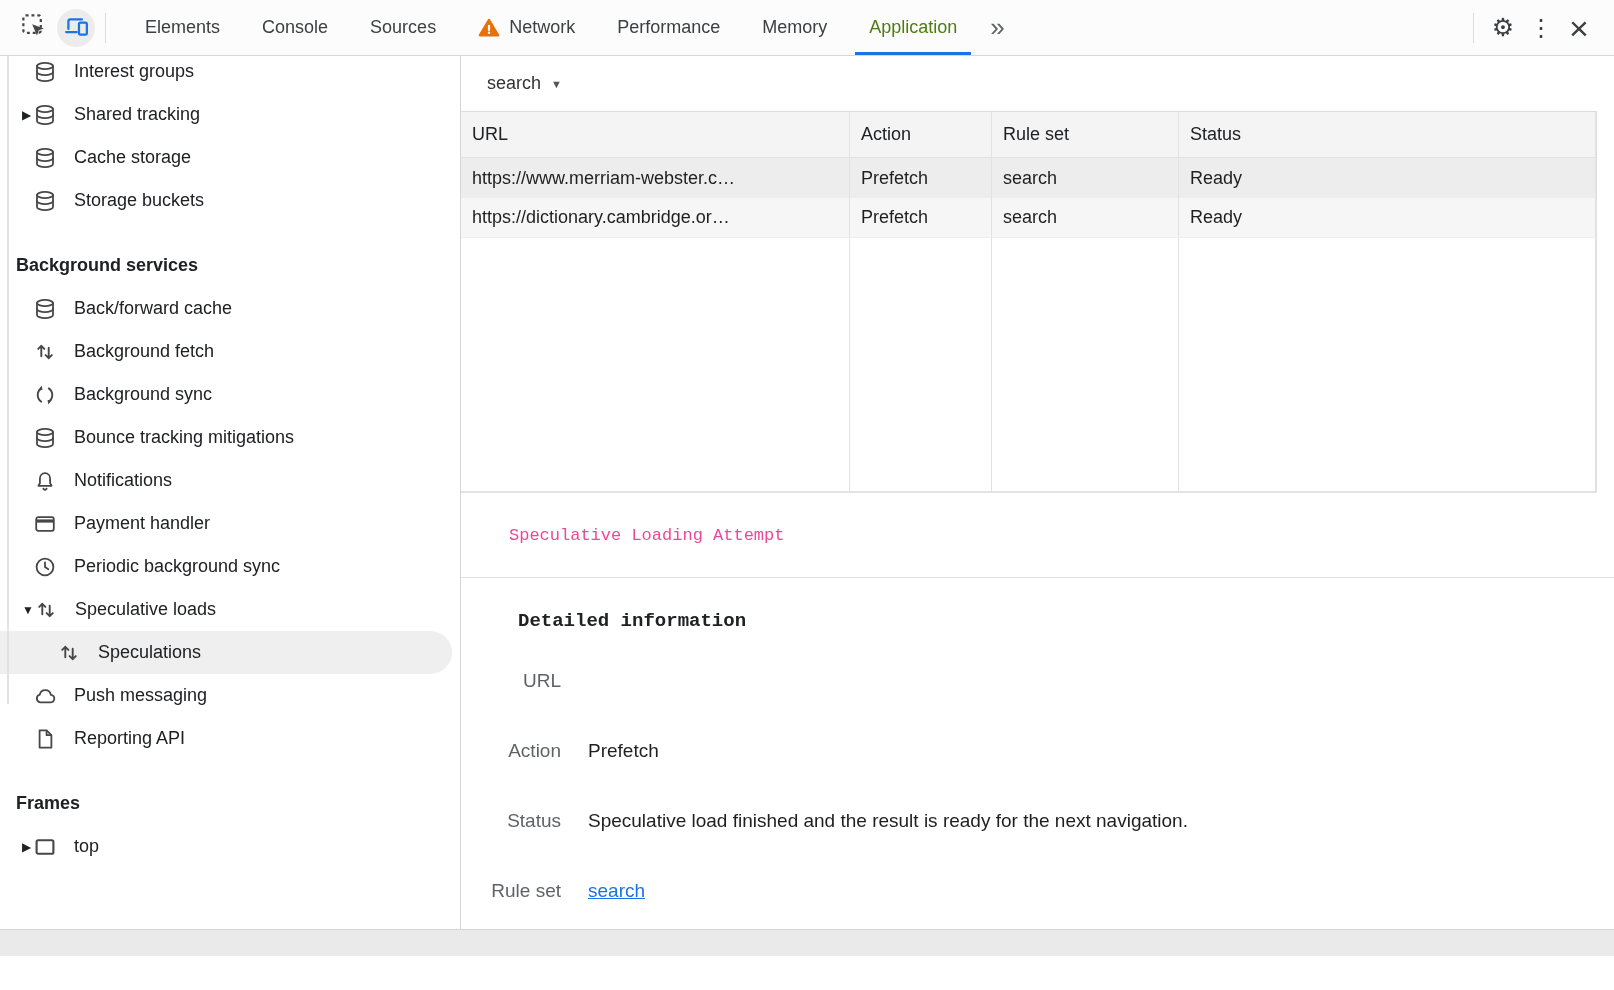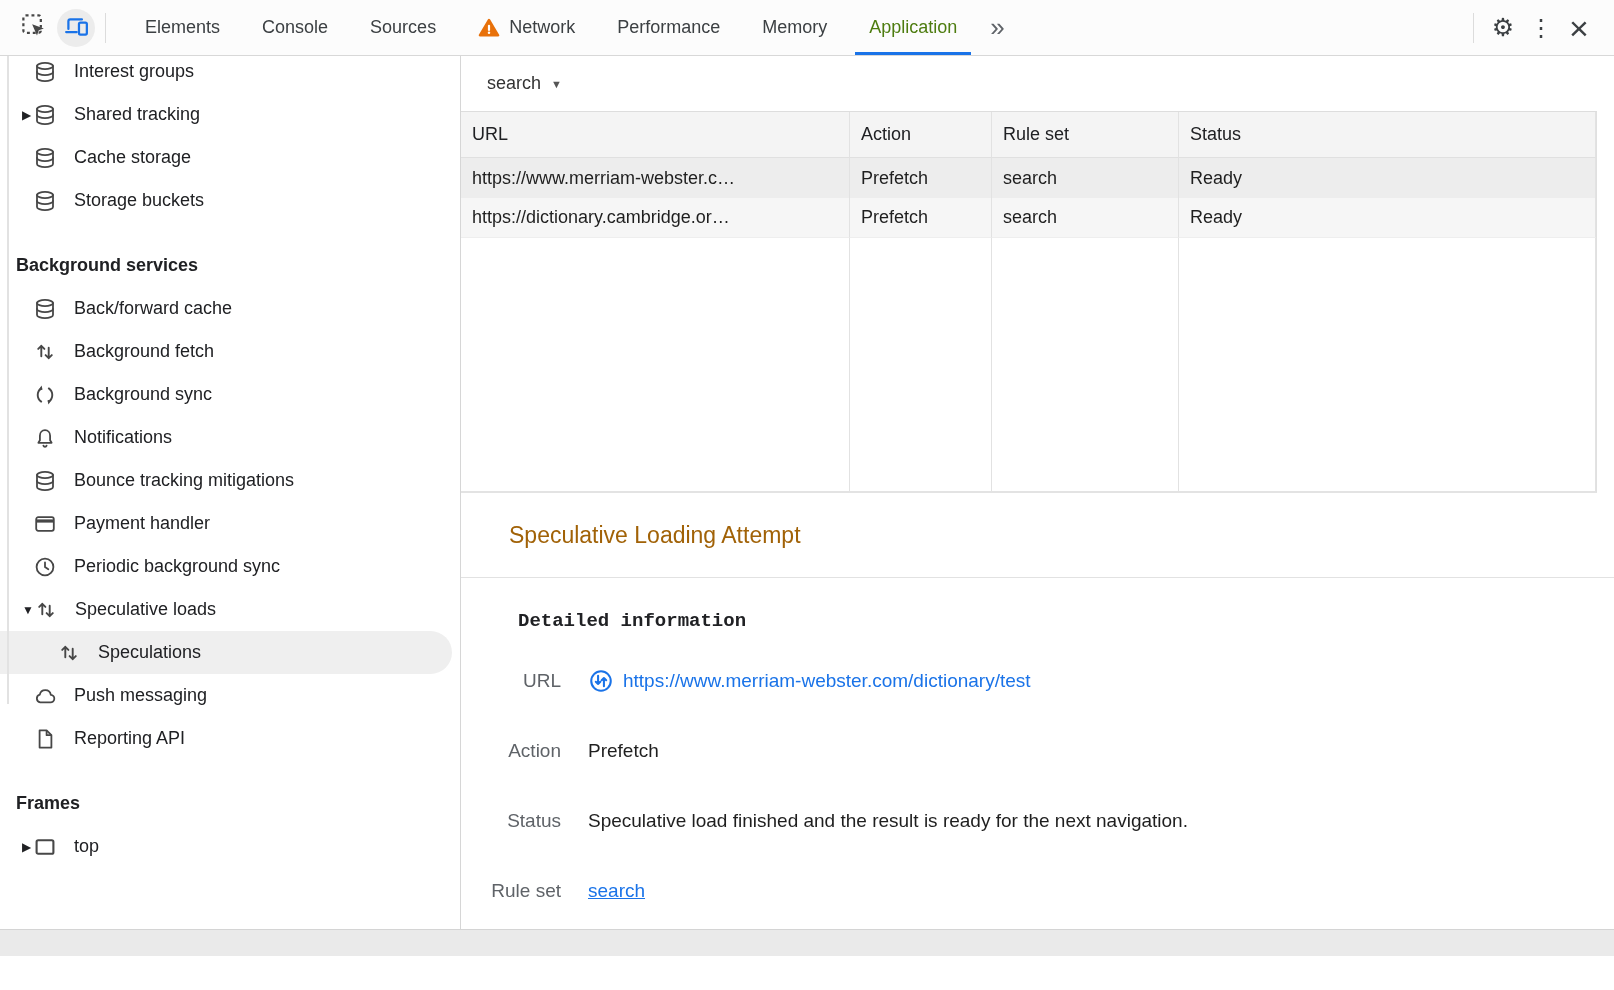--- a/index.html
+++ b/index.html
@@ -50,21 +50,21 @@
 
   .tbl { flex:0 0 382px; display:grid; grid-template-columns:389px 142px 187px 1fr; grid-template-rows:46px 40px 40px 1fr;
          margin-right:17px; border-top:1px solid #dddddd; border-right:1px solid #e0e0e0; border-bottom:2px solid #e3e3e3; background:#fff; }
   .c { border-right:1px solid #e2e2e2; padding:0 11px; display:flex; align-items:center; font-size:18px; color:#1f1f1f; overflow:hidden; white-space:nowrap; }
   .c:nth-child(4n) { border-right:1px solid #e2e2e2; }
   .hdr { background:#f4f4f4; border-bottom:1px solid #e0e0e0; color:#202124; }
   .r1 { background:#ededed; }
   .r2 { background:#f6f6f6; border-bottom:1px solid #eeeeee; }
   .fc { background:#fff; }
 
-  .p-title { flex:0 0 85px; display:flex; align-items:center; padding-left:48px; font-size:23px; color:#a16207; border-bottom:1px solid #e2e2e2; }
+  .p-title { flex:0 0 85px; display:flex; align-items:center; padding-left:48px; font-size:17px; color:#ec4899; border-bottom:1px solid #e2e2e2;font-family:Liberation Mono, monospace; }
 
   .detail { flex:1; overflow:hidden; }
   .d-head { margin:32px 0 0 57px; font-size:19px; font-weight:bold; color:#202124;font-family:Liberation Mono, monospace; }
   .d-rows { margin-top:36px; }
   .d-row { display:flex; align-items:flex-start; margin-bottom:44px; font-size:19px; line-height:26px; }
   .d-label { flex:0 0 100px; text-align:right; color:#5f6368; }
   .d-val { margin-left:27px; color:#1f1f1f; display:flex; align-items:center; }
   .d-val .linkico { margin-right:9px; display:flex; }
   a.url-link { color:#1a73e8; text-decoration:none; }
   a.rs-link { color:#1a73e8; text-decoration:underline; }
@@ -266,33 +266,33 @@
               <svg class="i">
                 <use href="#i-sync"></use>
               </svg>
             </span>
           <span class="s-label">Background sync</span>
         </div>
         <div class="s-item">
           <span class="s-caret"></span>
           <span class="s-ico">
               <svg class="i">
+                <use href="#i-db"></use>
+              </svg>
+            </span>
+          <span class="s-label">Bounce tracking mitigations</span>
+        </div>
+        <div class="s-item">
+          <span class="s-caret"></span>
+          <span class="s-ico">
+              <svg class="i">
                 <use href="#i-bell"></use>
               </svg>
             </span>
           <span class="s-label">Notifications</span>
-        </div>
-        <div class="s-item">
-          <span class="s-caret"></span>
-          <span class="s-ico">
-              <svg class="i">
-                <use href="#i-db"></use>
-              </svg>
-            </span>
-          <span class="s-label">Bounce tracking mitigations</span>
         </div>
         <div class="s-item">
           <span class="s-caret"></span>
           <span class="s-ico">
               <svg class="i">
                 <use href="#i-card"></use>
               </svg>
             </span>
           <span class="s-label">Payment handler</span>
         </div>
@@ -389,30 +389,20 @@
       </div>
 
       <div class="p-title">Speculative Loading Attempt</div>
 
       <div class="detail">
         <div class="d-head">Detailed information</div>
         <div class="d-rows">
 
           <div class="d-row">
             <span class="d-label">URL</span>
-            <span class="d-val">
-              <span class="linkico">
-                <svg viewBox="0 0 24 24" width="26" height="26" fill="none" stroke="#1a73e8" stroke-width="1.9" stroke-linecap="round" stroke-linejoin="round">
-                    <circle cx="12" cy="12" r="9"></circle>
-                    <path d="M9.3 7.2v7.6M9.3 14.8l-2.1-2.1M9.3 14.8l2.1-2.1"></path>
-                    <path d="M14.7 16.8V9.2M14.7 9.2l-2.1 2.1M14.7 9.2l2.1 2.1"></path>
-                  </svg>
-              </span>
-              <a class="url-link" href="#">https://www.merriam-webster.com/dictionary/test</a>
-            </span>
           </div>
 
           <div class="d-row">
             <span class="d-label">Action</span>
             <span class="d-val">Prefetch</span>
           </div>
 
           <div class="d-row">
             <span class="d-label">Status</span>
             <span class="d-val">Speculative load finished and the result is ready for the next navigation.</span>

